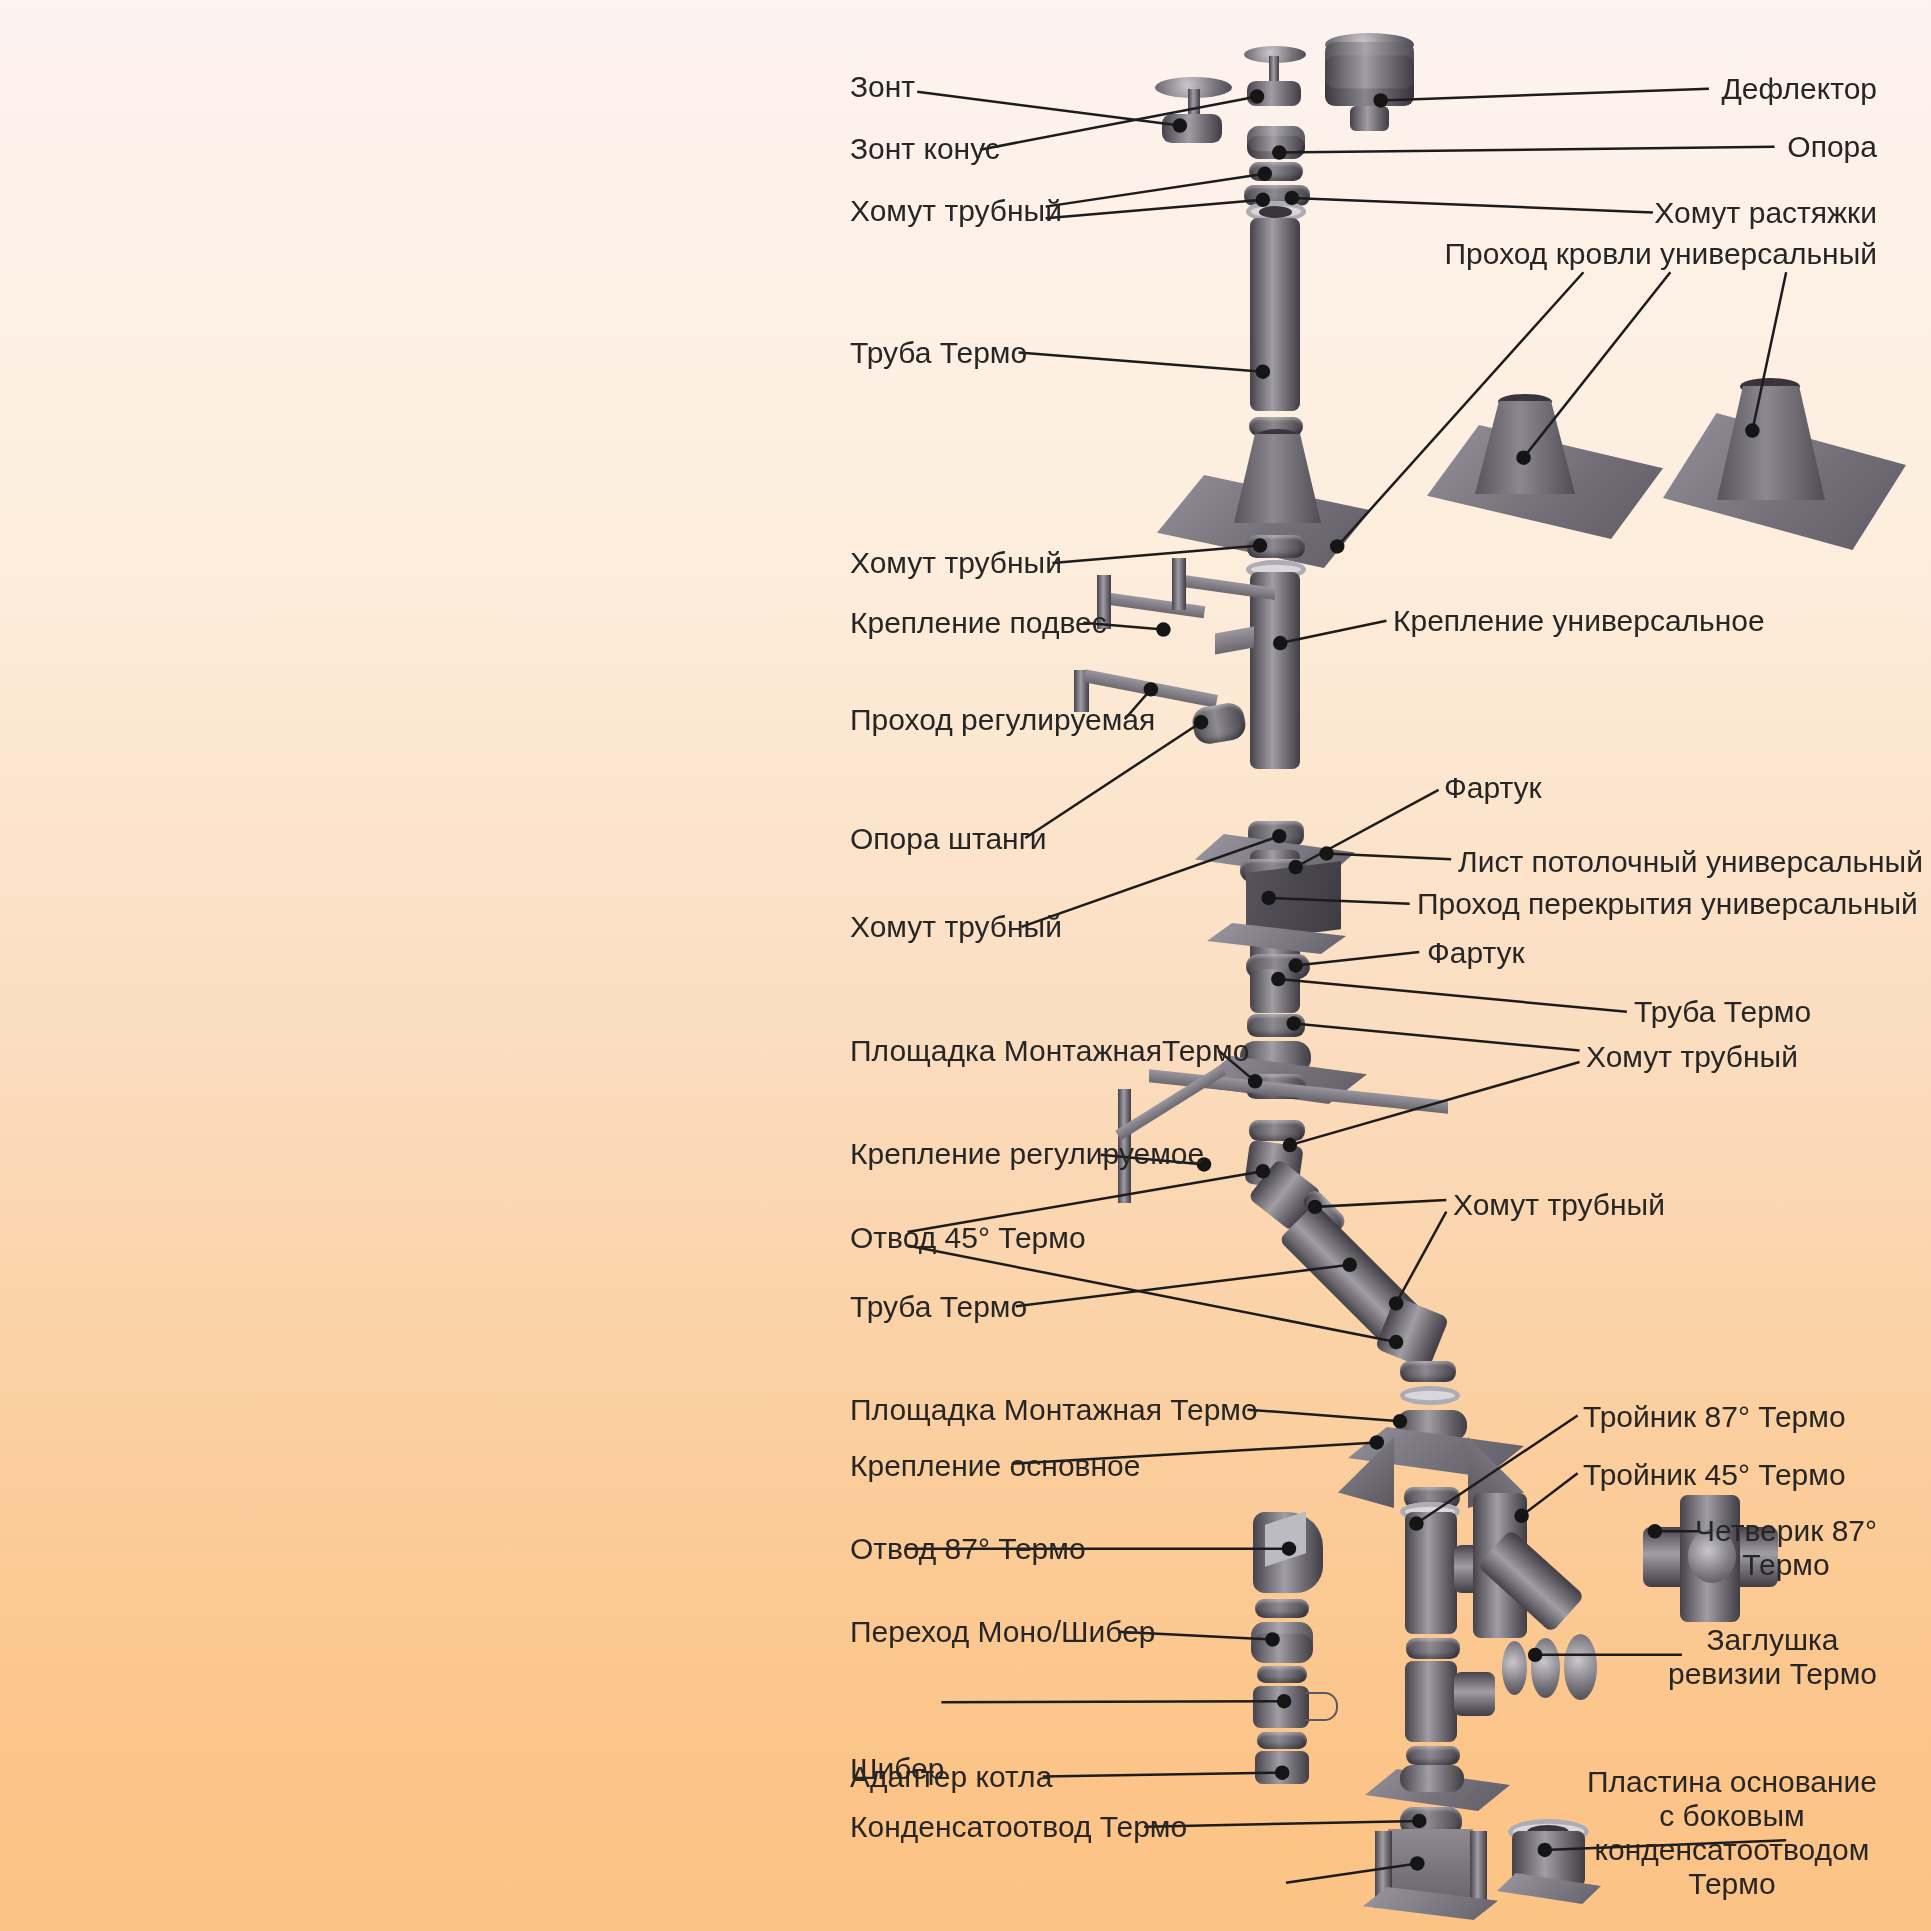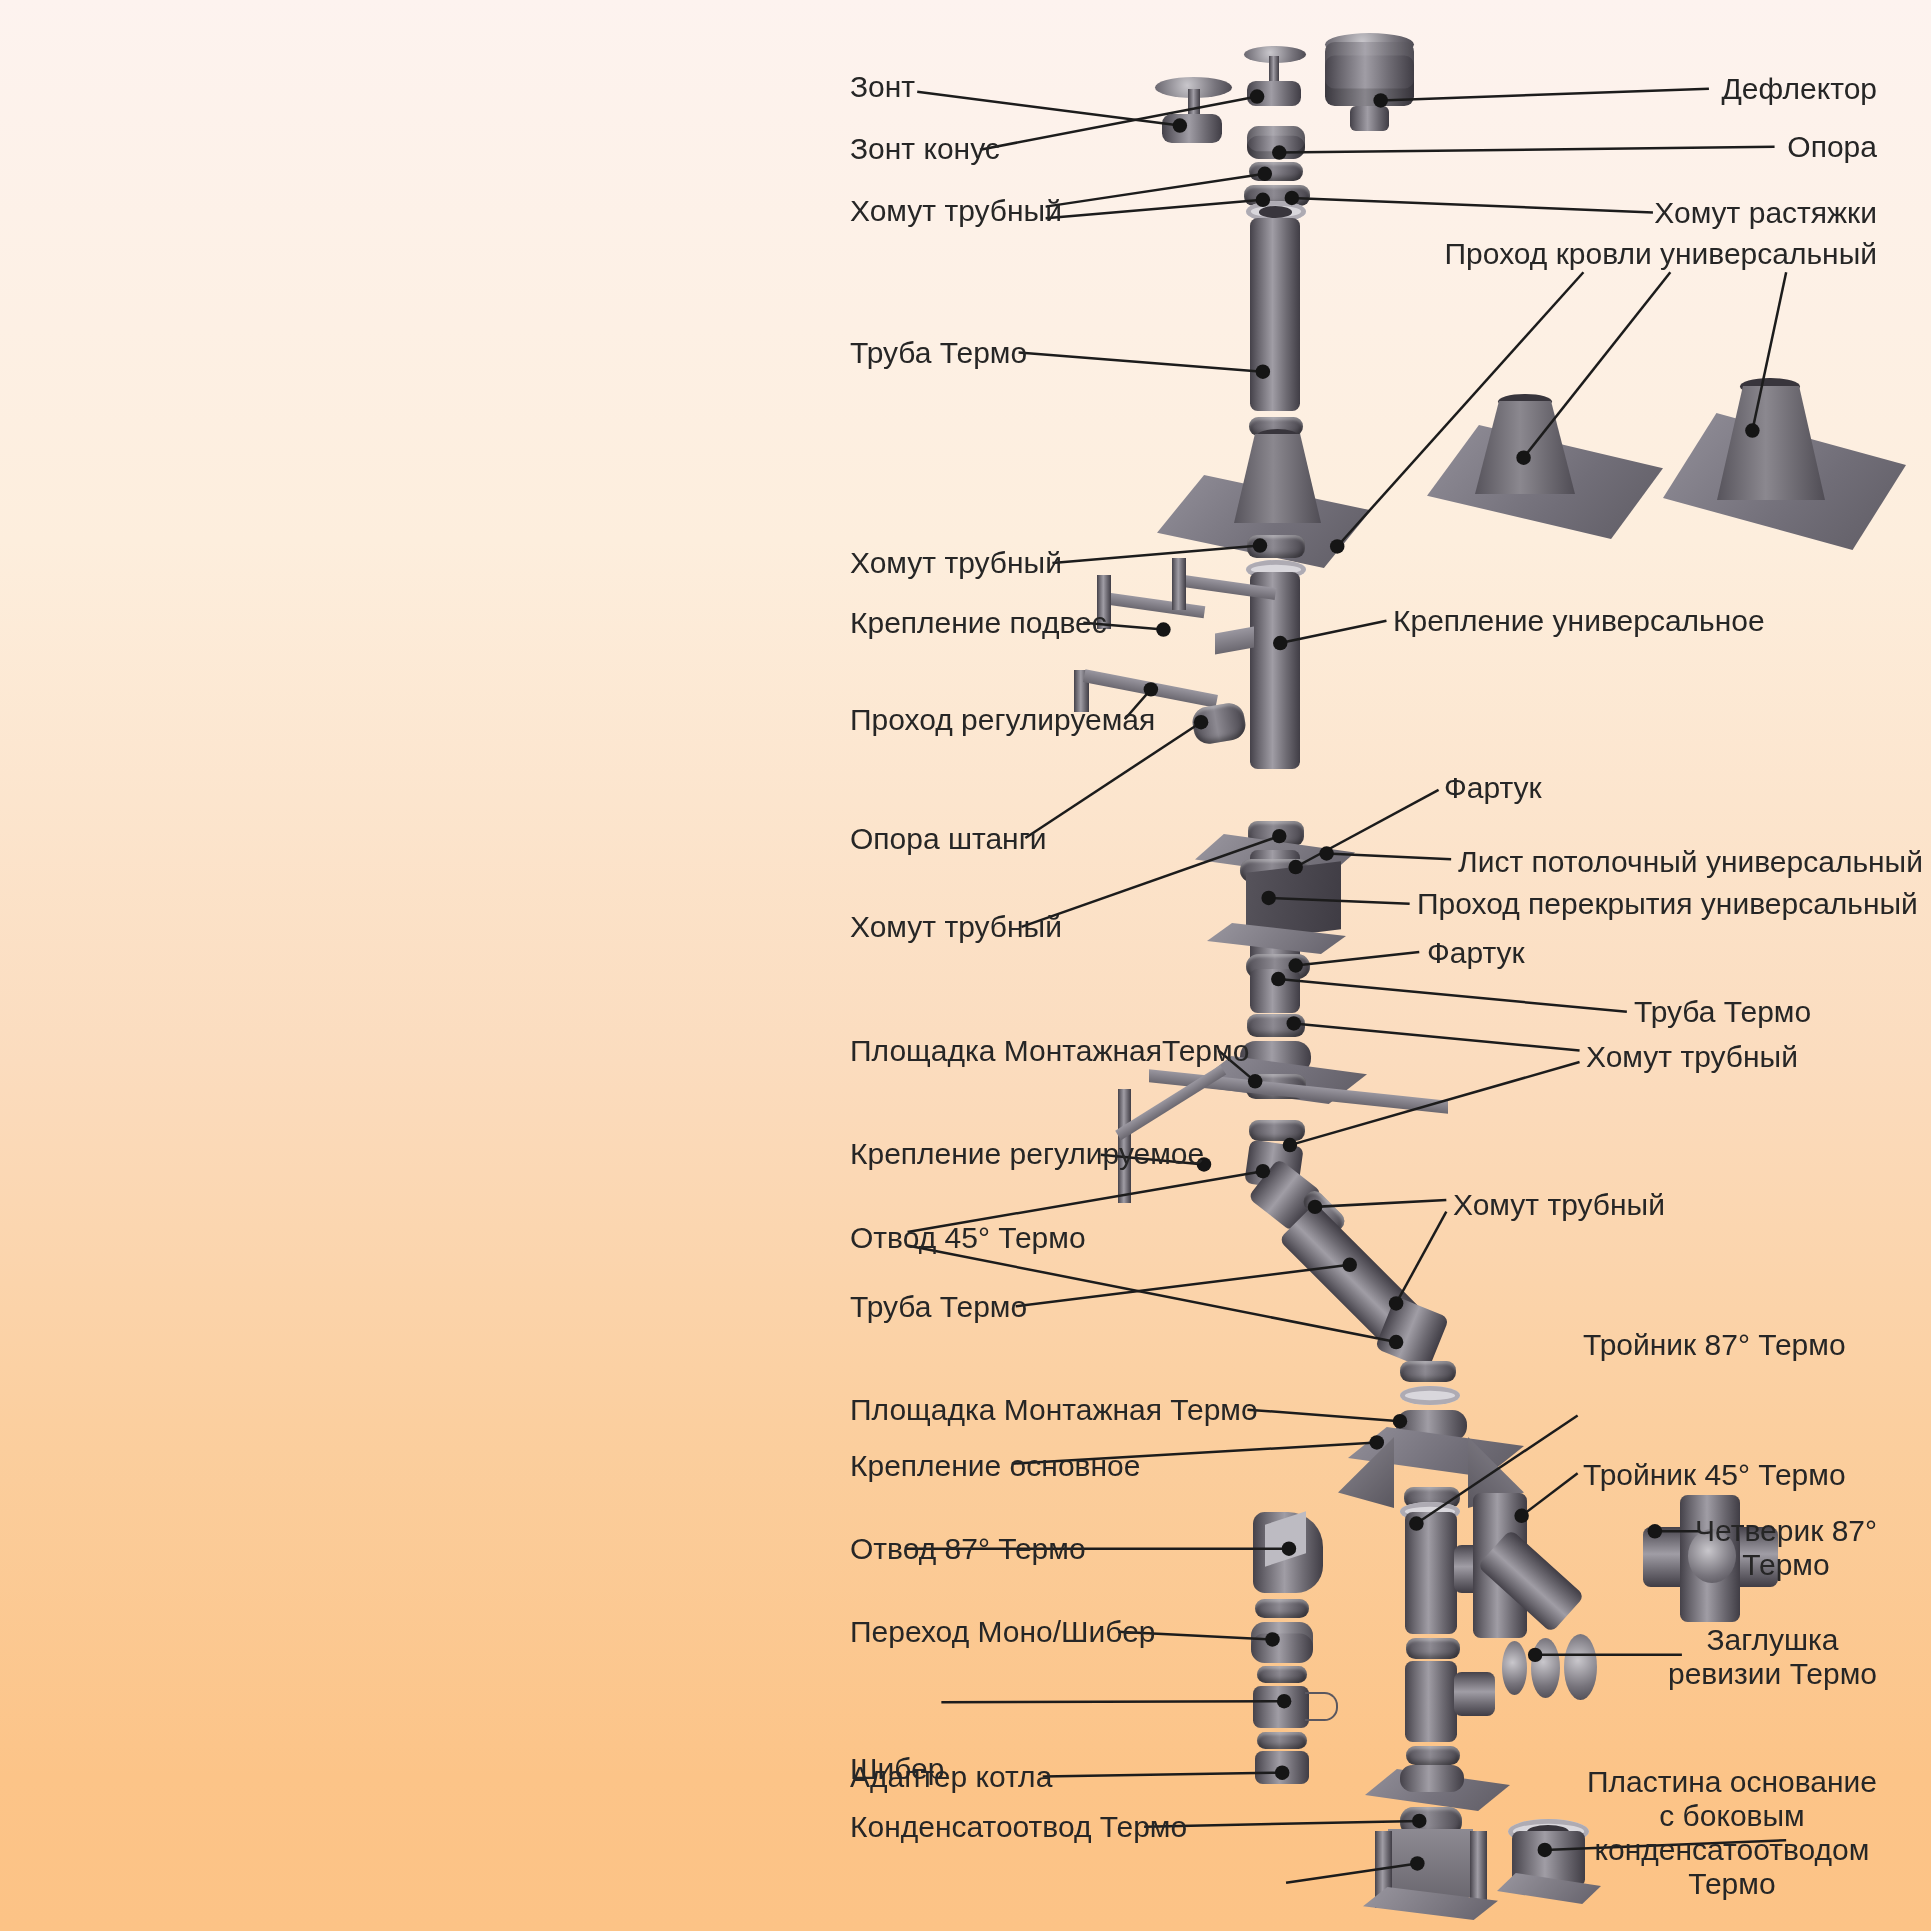--- a/index.html
+++ b/index.html
@@ -278,21 +278,21 @@
   <div class="lbl ra" style="right:54px;top:196px">Хомут растяжки</div>
   <div class="lbl ra" style="right:54px;top:237px">Проход кровли универсальный</div>
   <div class="lbl" style="left:1393px;top:604px">Крепление универсальное</div>
   <div class="lbl" style="left:1444px;top:771px">Фартук</div>
   <div class="lbl" style="left:1417px;top:887px">Проход перекрытия универсальный</div>
   <div class="lbl" style="left:1458px;top:845px">Лист потолочный универсальный</div>
   <div class="lbl" style="left:1427px;top:936px">Фартук</div>
   <div class="lbl" style="left:1634px;top:995px">Труба Термо</div>
   <div class="lbl" style="left:1586px;top:1040px">Хомут трубный</div>
   <div class="lbl" style="left:1453px;top:1188px">Хомут трубный</div>
-  <div class="lbl" style="left:1583px;top:1328px">Тройник 87° Термо</div>
+  <div class="lbl" style="left:1583px;top:1400px">Тройник 87° Термо</div>
   <div class="lbl" style="left:1583px;top:1458px">Тройник 45° Термо</div>
   <div class="lbl ra" style="right:54px;top:1514px">
     <div>Четверик 87°</div>
     <div>Термо</div>
   </div>
   <div class="lbl ra" style="right:54px;top:1623px">
     <div>Заглушка</div>
     <div>ревизии Термо</div>
   </div>
   <div class="lbl ra" style="right:54px;top:1765px">

